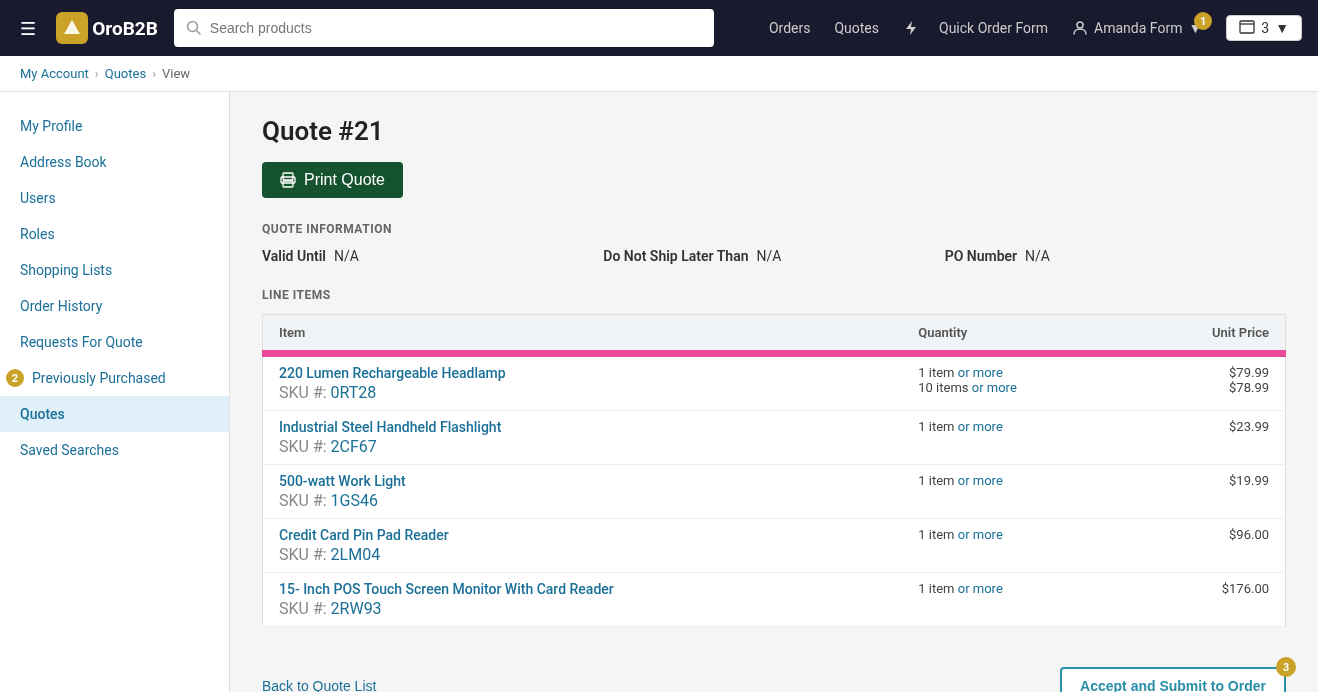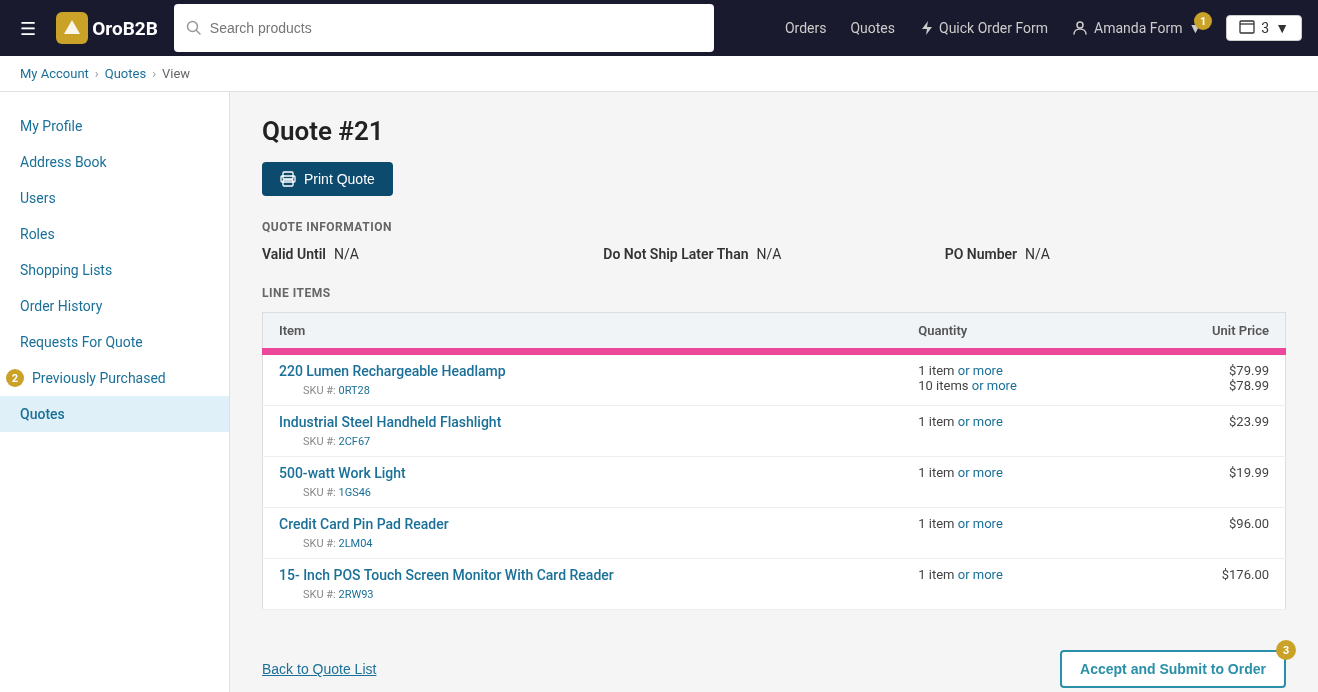--- a/index.html
+++ b/index.html
@@ -41,21 +41,21 @@
       color: #fff;
     }
     .topnav-search {
       flex: 1;
       max-width: 540px;
       display: flex;
       align-items: center;
       background: #fff;
       border-radius: 4px;
       padding: 0 12px;
-      height: 48px;
+      height: 38px;
       gap: 8px;
     }
     .topnav-search input {
       border: none;
       outline: none;
       flex: 1;
       font-size: 14px;
       color: #555;
     }
     .topnav-links {
@@ -66,21 +66,21 @@
     }
     .topnav-link {
       color: #ccc;
       font-size: 14px;
       cursor: pointer;
       text-decoration: none;
     }
     .topnav-quick {
       display: flex;
       align-items: center;
-      gap: 4px;
+      gap: 20px;
       color: #ccc;
       font-size: 14px;
       cursor: pointer;
     }
     .topnav-user {
       display: flex;
       align-items: center;
       gap: 6px;
       color: #ccc;
       font-size: 14px;
@@ -184,26 +184,26 @@
       font-size: 26px;
       font-weight: 600;
       color: #222;
       margin-bottom: 16px;
     }
 
     .btn-print {
       display: inline-flex;
       align-items: center;
       gap: 8px;
-      background: #0c4a6e;
+      background: #14532d;
       color: #fff;
       border: none;
       border-radius: 4px;
       padding: 9px 18px;
-      font-size: 14px;
+      font-size: 16px;
       cursor: pointer;
       margin-bottom: 24px;
     }
 
     .section-label {
       font-size: 12px;
       font-weight: 700;
       color: #666;
       letter-spacing: 0.5px;
       text-transform: uppercase;
@@ -263,22 +263,21 @@
     .item-name {
       color: #1a7098;
       font-weight: 500;
       display: block;
       margin-bottom: 2px;
       cursor: pointer;
       text-decoration: none;
     }
     .item-sku {
       color: #888;
-      font-size: 11px;
-      margin-left: 24px;
+      font-size: 16px;
     }
     .item-sku a {
       color: #1a7098;
       text-decoration: none;
     }
     .qty-row {
       display: block;
       font-size: 13px;
       color: #444;
     }
@@ -410,20 +409,23 @@
     <div class="sidebar-item">
       <span>Requests For Quote</span>
     </div>
     <div class="sidebar-item" style="padding-left:32px; position:relative;">
       <div class="sidebar-badge">2</div>
       <span>Previously Purchased</span>
     </div>
     <div class="sidebar-item active">
       <span>Quotes</span>
     </div>
+    <div class="sidebar-item">
+      <span>Saved Searches</span>
+    </div>
   </aside>
 
   <main class="main">
     <h1 class="page-title">Quote #21</h1>
 
     <button class="btn-print">
       <svg width="16" height="16" viewBox="0 0 16 16" fill="none">
         <rect x="3" y="1" width="10" height="7" rx="1" stroke="#fff" stroke-width="1.3" fill="none"></rect>
         <rect x="3" y="9" width="10" height="6" rx="1" stroke="#fff" stroke-width="1.3" fill="none"></rect>
         <rect x="1" y="5" width="14" height="6" rx="1" stroke="#fff" stroke-width="1.3" fill="none"></rect>

